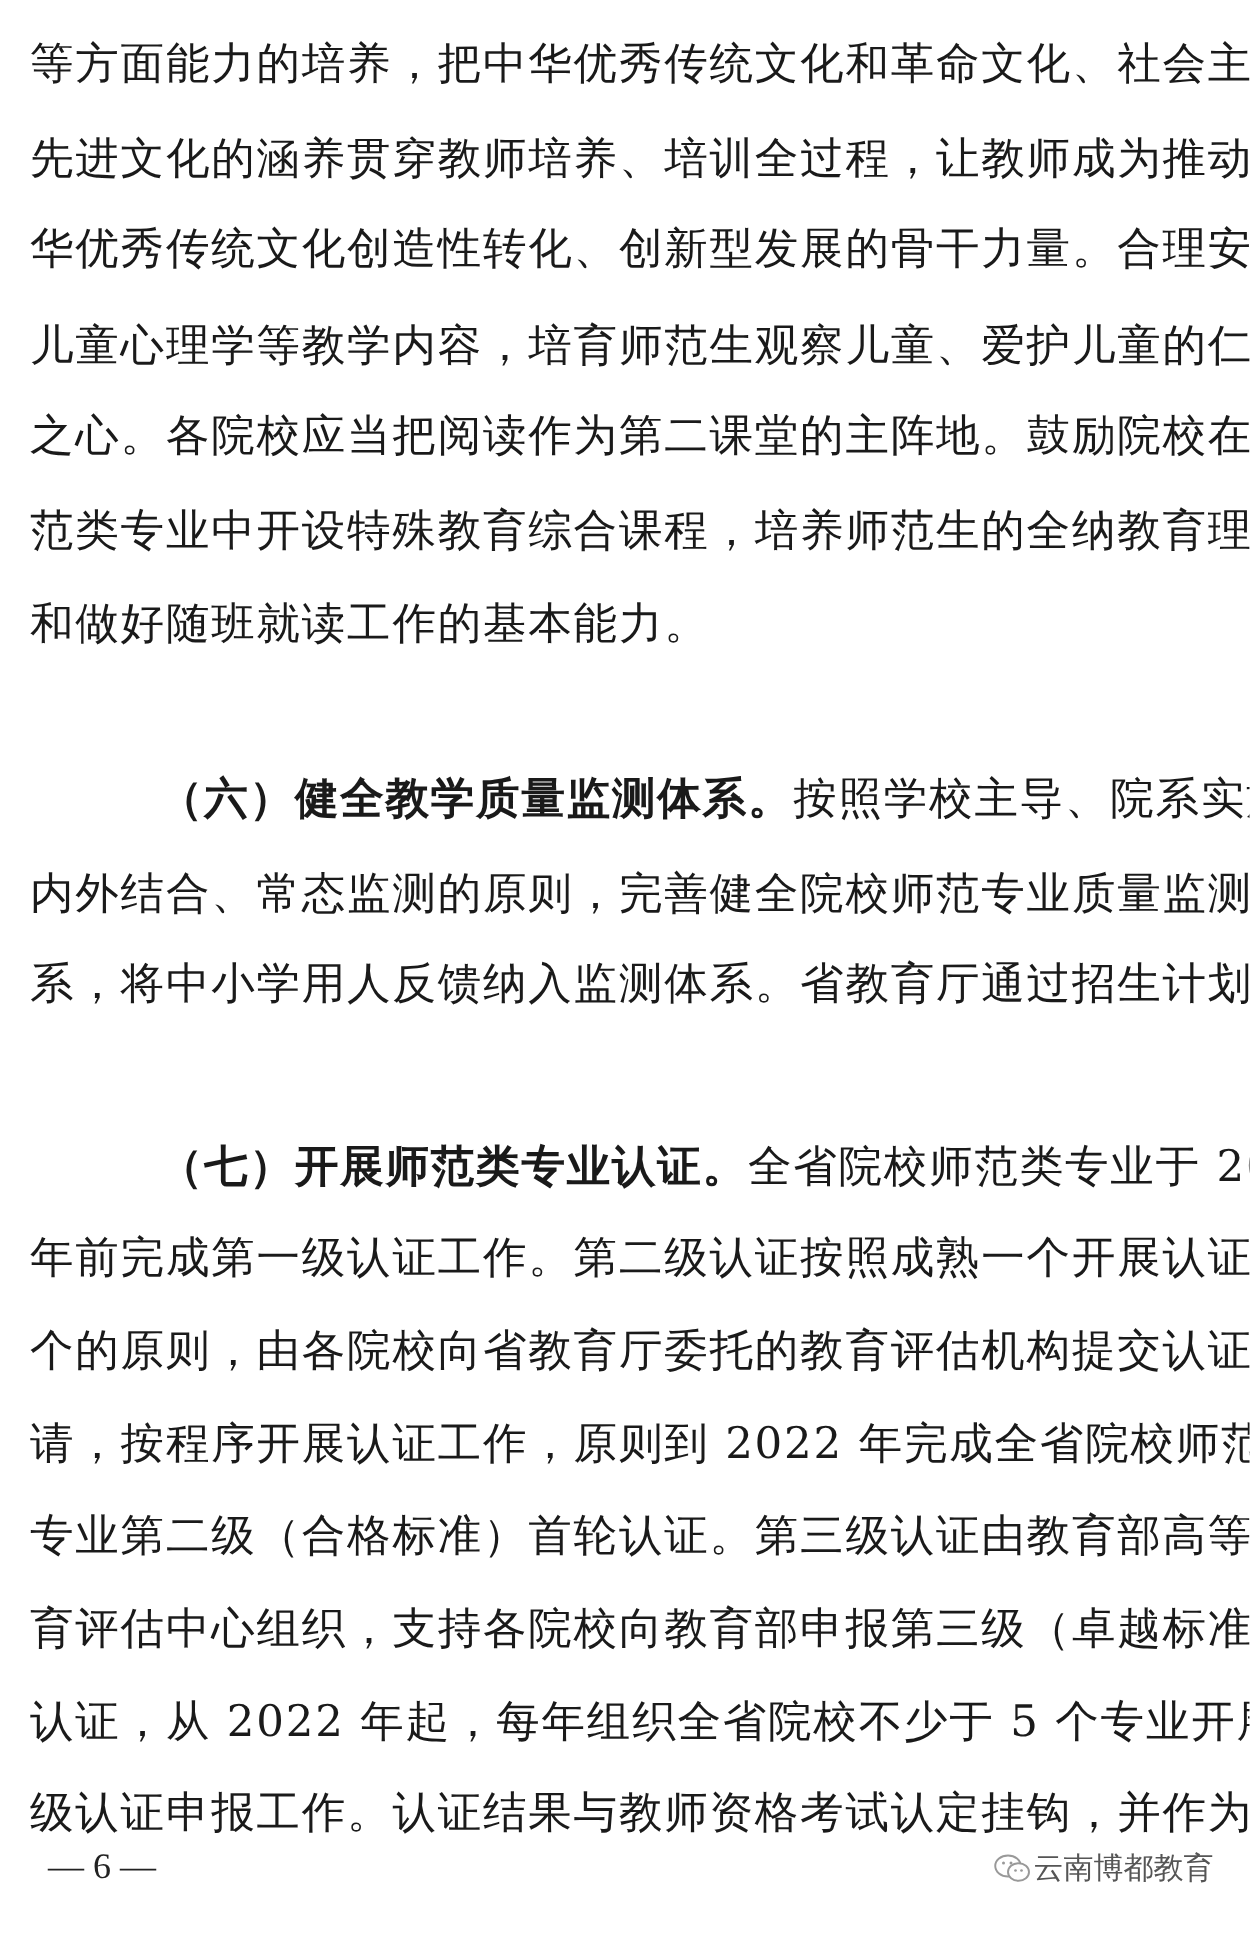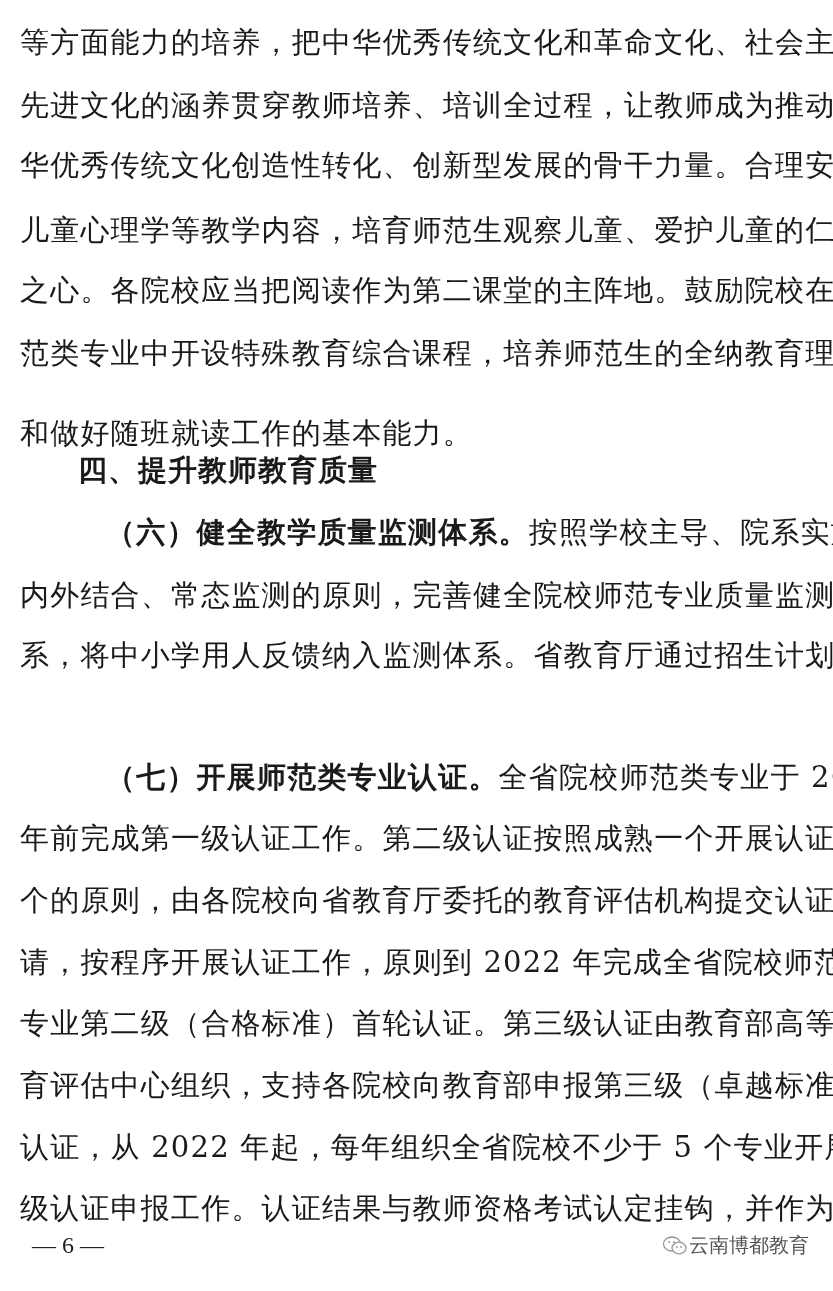--- a/index.html
+++ b/index.html
@@ -22,23 +22,22 @@
 <body>
 
 <div class="page">
 
   <div class="line" style="top:22px">等方面能力的培养，把中华优秀传统文化和革命文化、社会主义</div>
   <div class="line" style="top:85px">先进文化的涵养贯穿教师培养、培训全过程，让教师成为推动中</div>
   <div class="line" style="top:145px">华优秀传统文化创造性转化、创新型发展的骨干力量。合理安排</div>
   <div class="line" style="top:210px">儿童心理学等教学内容，培育师范生观察儿童、爱护儿童的仁爱</div>
   <div class="line" style="top:270px">之心。各院校应当把阅读作为第二课堂的主阵地。鼓励院校在师</div>
   <div class="line" style="top:333px">范类专业中开设特殊教育综合课程，培养师范生的全纳教育理念</div>
-  <div class="line" style="top:413px">和做好随班就读工作的基本能力。</div>
+  <div class="line" style="top:395px">和做好随班就读工作的基本能力。</div>
 
-  <div class="heading" style="top:450px">四、提升教师教育质量</div>
 
   <div class="line indent" style="top:512px">
     <span class="lead">（六）健全教学质量监测体系。</span><span>按照学校主导、院系实施、</span>
   </div>
   <div class="line" style="top:575px">内外结合、常态监测的原则，完善健全院校师范专业质量监测体</div>
   <div class="line" style="top:635px">系，将中小学用人反馈纳入监测体系。省教育厅通过招生计划调</div>
 
   <div class="line indent" style="top:757px">
     <span class="lead">（七）开展师范类专业认证。</span><span>全省院校师范类专业于 2022</span>
   </div>

